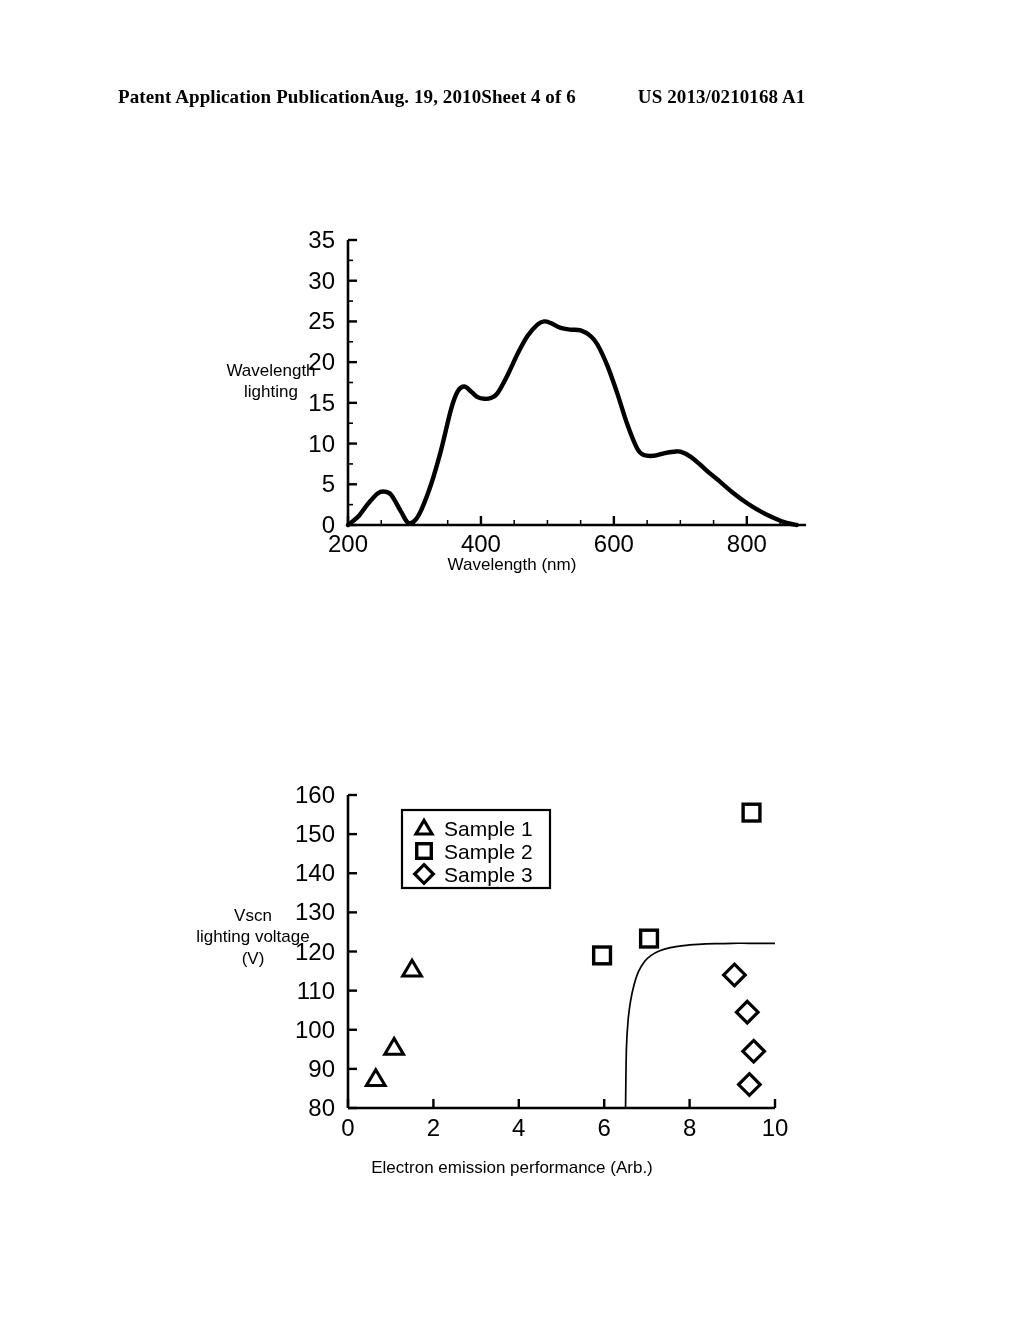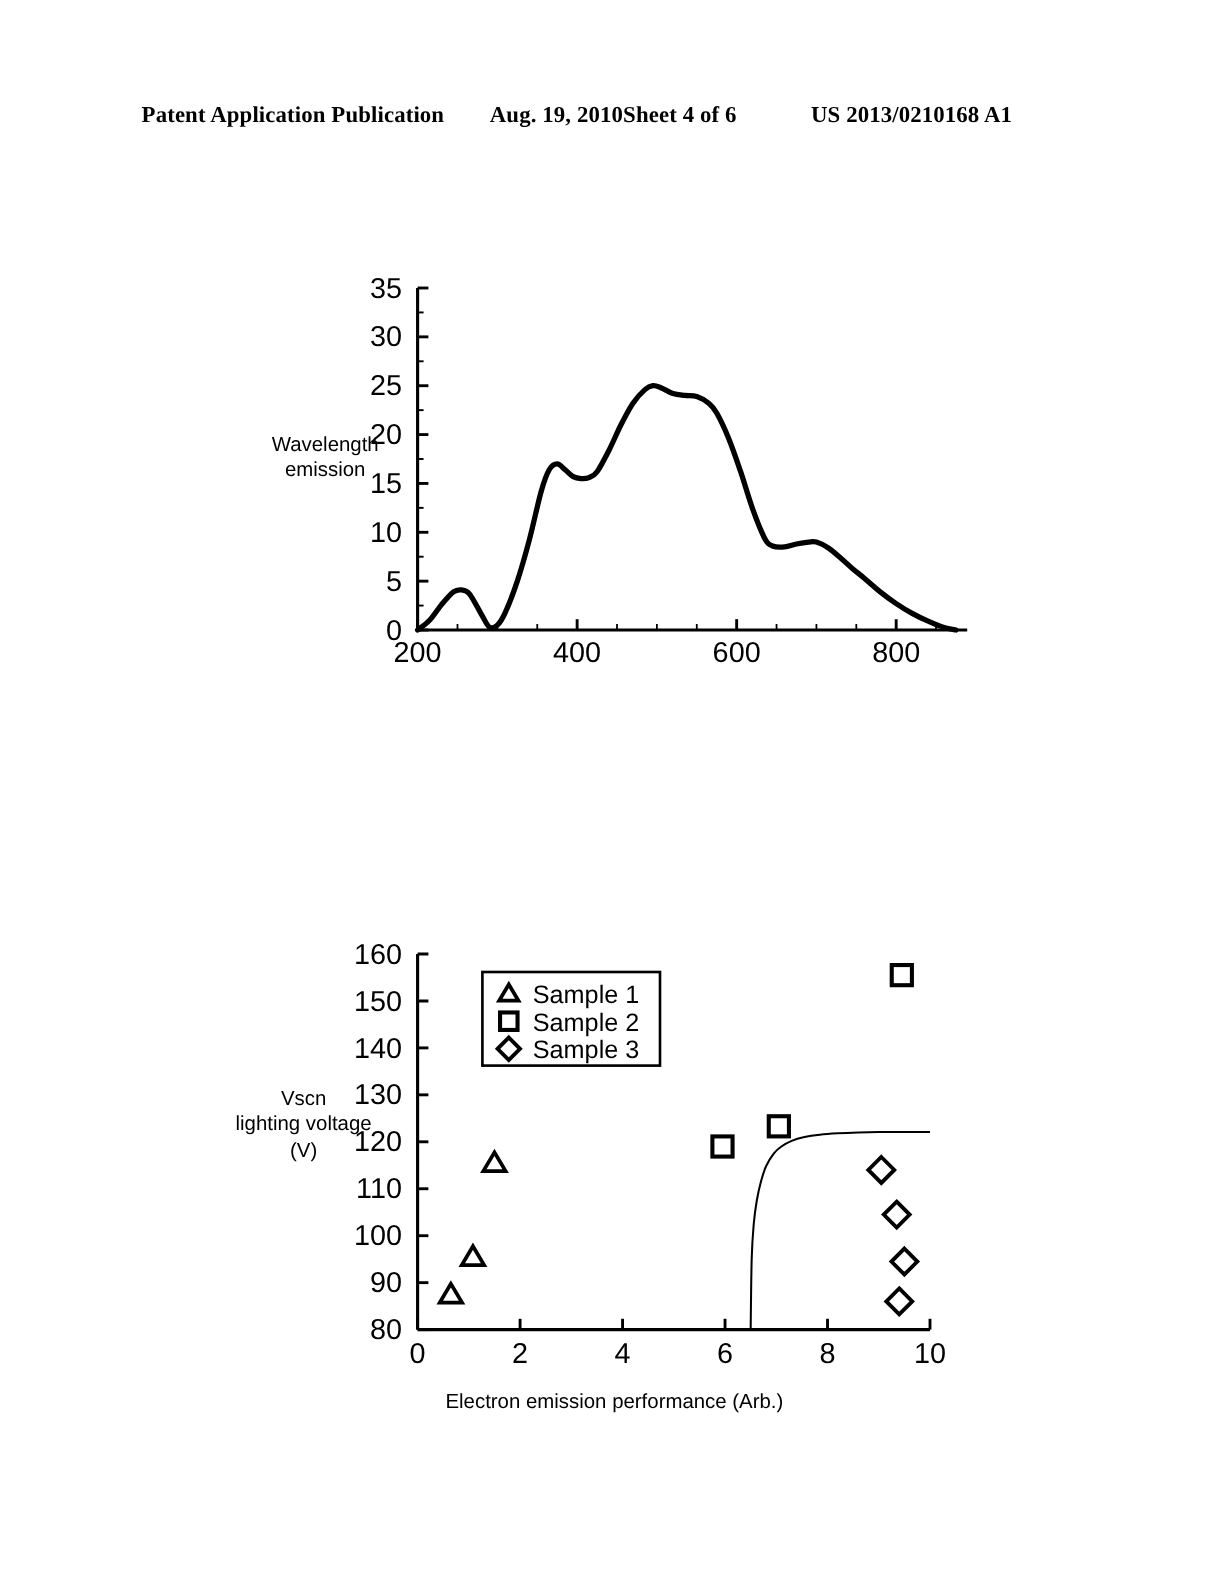--- a/index.html
+++ b/index.html
@@ -25,21 +25,21 @@
     width: 790px;
     display: flex;
     align-items: center;
     font-family: "Liberation Serif", serif;
     font-weight: bold;
     font-size: 19px;
     letter-spacing: 0.1px;
     white-space: nowrap;
   }
   .hdr-pub   { flex: 0 0 auto; }
-  .hdr-date  { flex: 0 0 auto; margin-left: 38px; }
+  .hdr-date  { flex: 0 0 auto; }
   .hdr-sheet { flex: 0 0 auto; margin-left: 0; }
   .hdr-num   { flex: 0 0 auto; margin-left: 62px; }
 
   
   .figure {
     position: absolute;
   }
   .fig-title {
     position: absolute;
     font-size: 33px;
@@ -96,21 +96,21 @@
   <span class="hdr-pub">Patent Application Publication</span>
   <span class="hdr-date">Aug. 19, 2010</span>
   <span class="hdr-sheet">Sheet 4 of 6</span>
   <span class="hdr-num">US 2013/0210168 A1</span>
 </div>
 
 <div class="figure" id="figure-7">
 
   <div class="ylabel-block" id="fig7-ylabel">
     <div>Wavelength</div>
-    <div>emission</div>
+    <div>lighting</div>
   </div>
 
   <svg class="plot-svg" id="fig7-svg" width="1024" height="440">
       <line x1="348" y1="80" x2="348" y2="365" stroke="#000" stroke-width="2.6"></line>
       <line x1="348" y1="365" x2="806" y2="365" stroke="#000" stroke-width="2.6"></line>
       <line x1="348" y1="365" x2="357" y2="365" stroke="#000" stroke-width="2.4"></line>
       <text x="335" y="373" text-anchor="end" class="tick-text">0</text>
       <line x1="348" y1="324.2857142857143" x2="357" y2="324.2857142857143" stroke="#000" stroke-width="2.4"></line>
       <text x="335" y="332.2857142857143" text-anchor="end" class="tick-text">5</text>
       <line x1="348" y1="283.57142857142856" x2="357" y2="283.57142857142856" stroke="#000" stroke-width="2.4"></line>
@@ -146,20 +146,21 @@
       <line x1="514.1764705882354" y1="365" x2="514.1764705882354" y2="360" stroke="#000" stroke-width="1.5"></line>
       <line x1="547.4117647058823" y1="365" x2="547.4117647058823" y2="360" stroke="#000" stroke-width="1.5"></line>
       <line x1="580.6470588235294" y1="365" x2="580.6470588235294" y2="360" stroke="#000" stroke-width="1.5"></line>
       <line x1="647.1176470588235" y1="365" x2="647.1176470588235" y2="360" stroke="#000" stroke-width="1.5"></line>
       <line x1="680.3529411764706" y1="365" x2="680.3529411764706" y2="360" stroke="#000" stroke-width="1.5"></line>
       <line x1="713.5882352941177" y1="365" x2="713.5882352941177" y2="360" stroke="#000" stroke-width="1.5"></line>
       <line x1="780.0588235294117" y1="365" x2="780.0588235294117" y2="360" stroke="#000" stroke-width="1.5"></line>
       <path d="M348.00,365.00C349.66,363.64 354.65,360.39 357.97,356.86C361.29,353.33 364.62,347.76 367.94,343.83C371.26,339.89 375.14,335.28 377.91,333.24C380.68,331.21 382.34,331.34 384.56,331.61C386.77,331.89 388.44,331.48 391.21,334.87C393.98,338.26 398.41,347.36 401.18,351.97C403.95,356.59 405.61,361.06 407.82,362.56C410.04,364.05 412.25,362.96 414.47,360.93C416.69,358.89 418.35,356.45 421.12,350.34C423.89,344.24 427.76,334.33 431.09,324.29C434.41,314.24 437.74,302.57 441.06,290.09C444.38,277.60 448.26,259.14 451.03,249.37C453.80,239.60 455.46,235.26 457.68,231.46C459.89,227.66 462.11,226.57 464.32,226.57C466.54,226.57 468.75,229.69 470.97,231.46C473.19,233.22 475.40,235.94 477.62,237.16C479.83,238.38 482.05,238.65 484.26,238.79C486.48,238.92 488.70,238.92 490.91,237.97C493.13,237.02 494.79,236.89 497.56,233.09C500.33,229.29 504.21,221.69 507.53,215.17C510.85,208.66 514.18,200.51 517.50,194.00C520.82,187.49 524.15,180.97 527.47,176.09C530.79,171.20 534.67,167.13 537.44,164.69C540.21,162.24 541.87,161.70 544.09,161.43C546.30,161.16 547.97,161.97 550.74,163.06C553.50,164.14 557.38,166.86 560.71,167.94C564.03,169.03 567.35,169.16 570.68,169.57C574.00,169.98 577.32,169.30 580.65,170.39C583.97,171.47 587.85,173.78 590.62,176.09C593.39,178.39 594.50,179.34 597.26,184.23C600.03,189.11 603.91,197.26 607.24,205.40C610.56,213.54 613.88,223.31 617.21,233.09C620.53,242.86 623.85,254.80 627.18,264.03C630.50,273.26 634.38,283.30 637.15,288.46C639.92,293.61 641.02,293.75 643.79,294.97C646.56,296.19 650.44,296.06 653.76,295.79C657.09,295.51 660.41,294.02 663.74,293.34C667.06,292.66 670.94,291.99 673.71,291.71C676.48,291.44 677.58,290.90 680.35,291.71C683.12,292.53 687.00,294.43 690.32,296.60C693.65,298.77 696.97,301.89 700.29,304.74C703.62,307.59 706.94,310.85 710.26,313.70C713.59,316.55 716.36,318.59 720.24,321.84C724.11,325.10 729.10,329.71 733.53,333.24C737.96,336.77 742.39,340.03 746.82,343.01C751.25,346.00 755.69,348.71 760.12,351.16C764.55,353.60 768.98,355.70 773.41,357.67C777.84,359.64 782.83,361.74 786.71,362.96C790.58,364.19 795.01,364.66 796.68,365.00" fill="none" stroke="#000" stroke-width="4.4" stroke-linecap="round" stroke-linejoin="round"></path>
     </svg>
 
+  <div class="axis-title" id="fig7-xlabel">Wavelength (nm)</div>
 </div>
 
 <div class="figure" id="figure-8">
 
   <div class="ylabel-block" id="fig8-ylabel">
     <div>Vscn</div>
     <div>lighting voltage</div>
     <div>(V)</div>
   </div>
 

